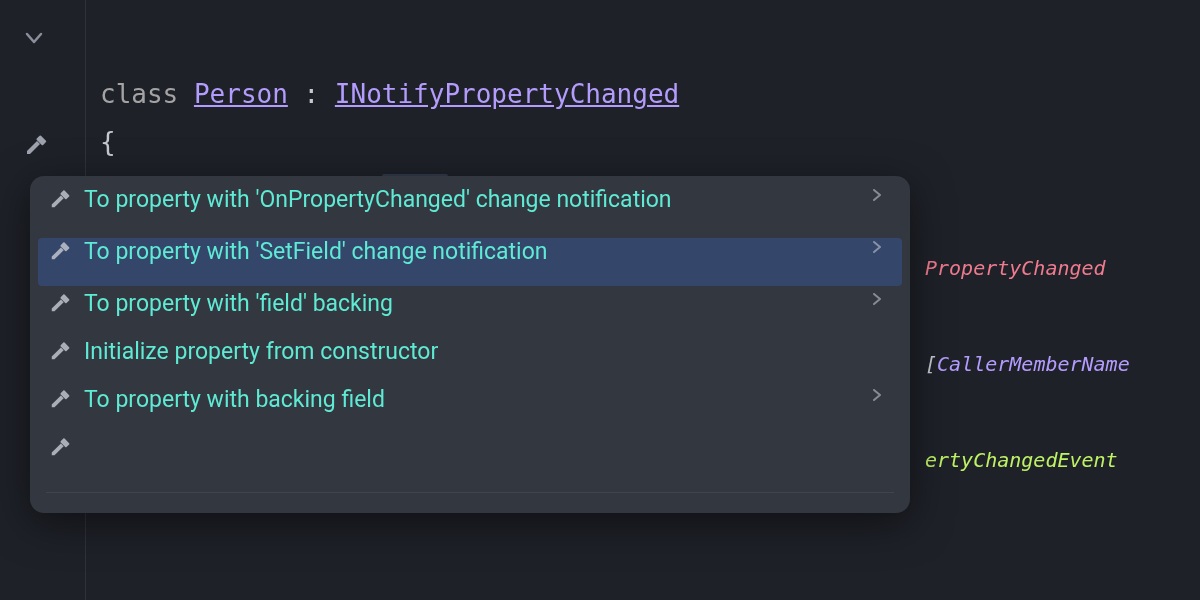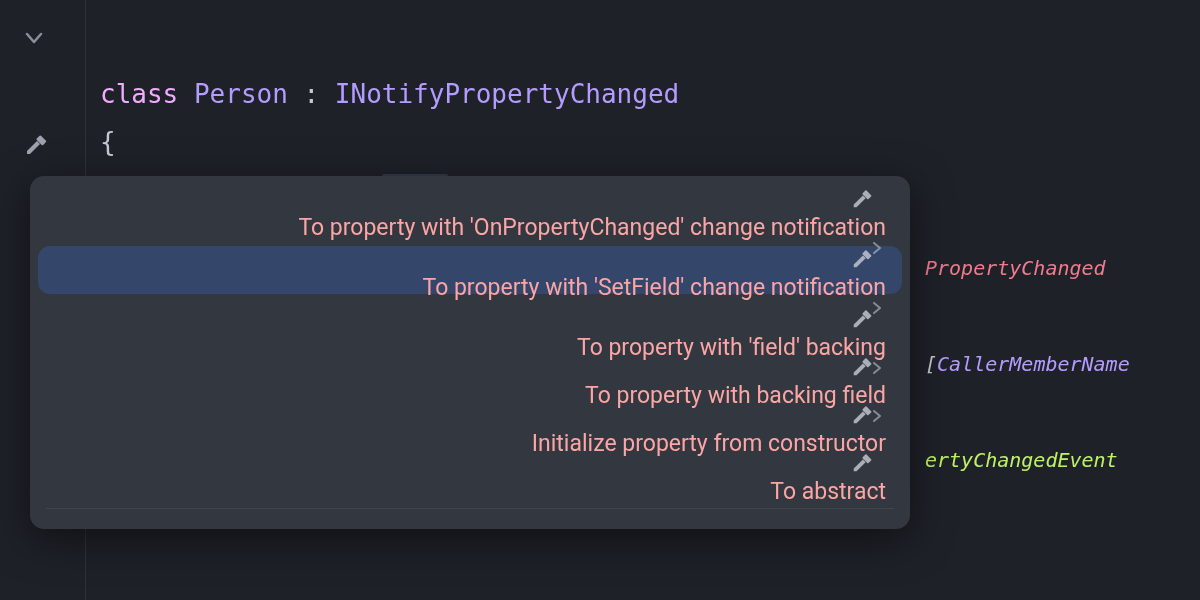--- a/index.html
+++ b/index.html
@@ -31,22 +31,22 @@
   .fold-icon { top: 24px; }
   .bulb-icon { top: 130px; }
 
   .code {
     position: absolute;
     left: 100px; top: 22px;
     white-space: pre;
     line-height: 48px;
     font-size: 26px;
   }
-  .kw { color: #f0abfc; }
-  .cls { color: #b49cff; }
+  .kw { color: #a3a3a3; }
+  .cls { color: #b49cff; text-decoration: underline; }
   .punct { color: #c5c8d0; }
   .hl-name {
     background: #323a4a;
     color: #71d6c7;
     padding: 1px 2px;
     border-radius: 2px;
   }
   .fn { color: #71d6c7; }
 
   .behind-code {
@@ -68,31 +68,30 @@
     width: 880px;
     background: #33373f;
     border-radius: 14px;
     box-shadow: 0 10px 40px rgba(0,0,0,0.5);
     padding: 10px 0 20px 0;
     font-family: -apple-system, 'Segoe UI', Roboto, sans-serif;
     font-size: 23px;
   }
   .popup-item {
     display: flex;
-    align-items: flex-end;
+    align-items: flex-start;
     height: 48px;
     padding: 0 24px 0 16px;
-    color: #fca5a5;
+    color: #5eead4;
     cursor: pointer;
-    flex-direction: column;
   }
   .popup-item.selected {
     background: #35466b;
-    border-radius: 12px;
-    margin: 12px 8px;
+    border-radius: 4px;
+    margin: 4px 8px;
     padding: 0 16px 0 8px;
   }
   .popup-item .hammer {
     width: 28px; height: 28px;
     flex-shrink: 0;
     margin-right: 10px;
     display: flex; align-items: center; justify-content: center;
     opacity: 0.85;
   }
   .popup-item .hammer svg { width: 22px; height: 22px; }
@@ -179,39 +178,38 @@
         </svg>
       </span>
     </div>
     <div class="popup-item">
       <span class="hammer">
         <svg viewBox="0 0 24 24" fill="#bfc3cc">
           <path d="M3 17 L13 7 L16 10 L6 20 L3 20 Z"></path>
           <rect x="13" y="3" width="9" height="6" rx="1" transform="rotate(45 17 6)"></rect>
         </svg>
       </span>
+      <span class="label">Initialize property from constructor</span>
+    </div>
+    <div class="popup-item">
+      <span class="hammer">
+        <svg viewBox="0 0 24 24" fill="#bfc3cc">
+          <path d="M3 17 L13 7 L16 10 L6 20 L3 20 Z"></path>
+          <rect x="13" y="3" width="9" height="6" rx="1" transform="rotate(45 17 6)"></rect>
+        </svg>
+      </span>
       <span class="label">To property with backing field</span>
       <span class="chev">
         <svg viewBox="0 0 10 14" fill="none" stroke="#bfc3cc" stroke-width="2" stroke-linecap="round" stroke-linejoin="round">
           <polyline points="2 2 8 7 2 12"></polyline>
         </svg>
       </span>
     </div>
     <div class="popup-item">
       <span class="hammer">
         <svg viewBox="0 0 24 24" fill="#bfc3cc">
           <path d="M3 17 L13 7 L16 10 L6 20 L3 20 Z"></path>
           <rect x="13" y="3" width="9" height="6" rx="1" transform="rotate(45 17 6)"></rect>
         </svg>
       </span>
-      <span class="label">Initialize property from constructor</span>
-    </div>
-    <div class="popup-item">
-      <span class="hammer">
-        <svg viewBox="0 0 24 24" fill="#bfc3cc">
-          <path d="M3 17 L13 7 L16 10 L6 20 L3 20 Z"></path>
-          <rect x="13" y="3" width="9" height="6" rx="1" transform="rotate(45 17 6)"></rect>
-        </svg>
-      </span>
-      <span class="label">To abstract</span>
     </div>
     <div class="popup-sep"></div>
   </div>
 
 </body></html>

